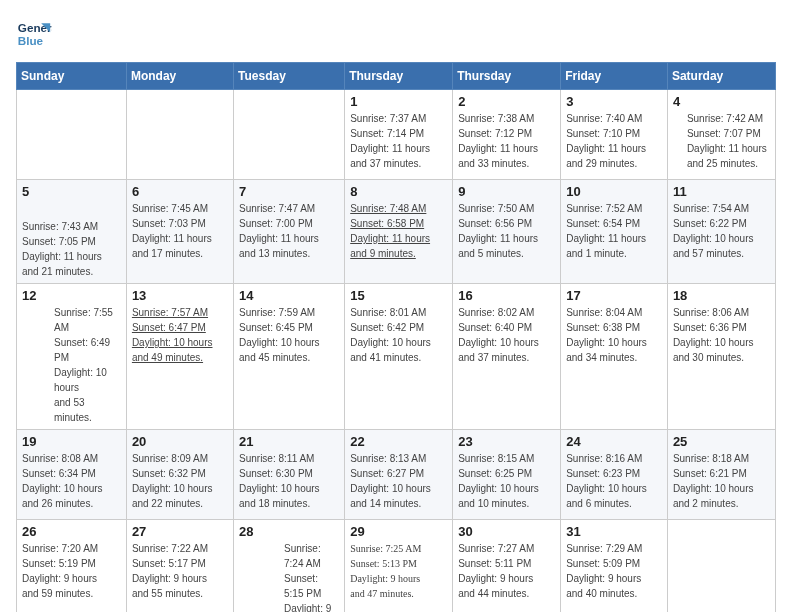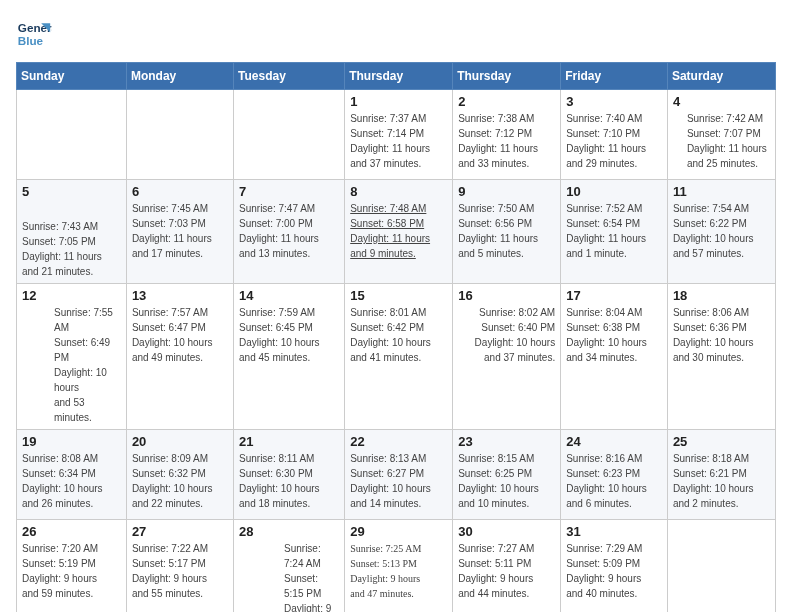--- a/index.html
+++ b/index.html
@@ -197,42 +197,42 @@
       <tr>
         <td>
           <span class="day-number">12</span>
           <div class="day-info" style="white-space: pre-line; margin-left: 32px;">Sunrise: 7:55 AM
 Sunset: 6:49 PM
 Daylight: 10 hours
 and 53 minutes.</div>
         </td>
         <td>
           <span class="day-number">13</span>
-          <div class="day-info" style="white-space: pre-line;">Sunrise: 7:57 AM
+          <div class="day-info" style="white-space: pre-line; text-decoration: underline;">Sunrise: 7:57 AM
 Sunset: 6:47 PM
 Daylight: 10 hours
 and 49 minutes.</div>
         </td>
         <td>
           <span class="day-number">14</span>
           <div class="day-info" style="white-space: pre-line;">Sunrise: 7:59 AM
 Sunset: 6:45 PM
 Daylight: 10 hours
 and 45 minutes.</div>
         </td>
         <td>
           <span class="day-number">15</span>
           <div class="day-info" style="white-space: pre-line;">Sunrise: 8:01 AM
 Sunset: 6:42 PM
 Daylight: 10 hours
 and 41 minutes.</div>
         </td>
         <td>
           <span class="day-number">16</span>
-          <div class="day-info" style="white-space: pre-line; text-align: right;">Sunrise: 8:02 AM
+          <div class="day-info" style="white-space: pre-line;">Sunrise: 8:02 AM
 Sunset: 6:40 PM
 Daylight: 10 hours
 and 37 minutes.</div>
         </td>
         <td>
           <span class="day-number">17</span>
           <div class="day-info" style="white-space: pre-line;">Sunrise: 8:04 AM
 Sunset: 6:38 PM
 Daylight: 10 hours
 and 34 minutes.</div>

